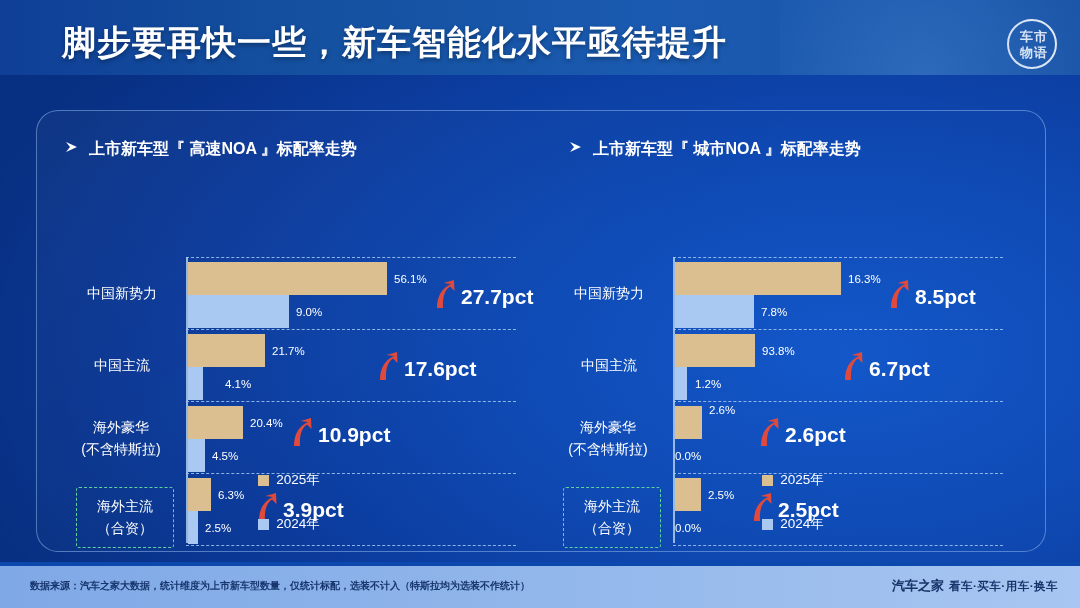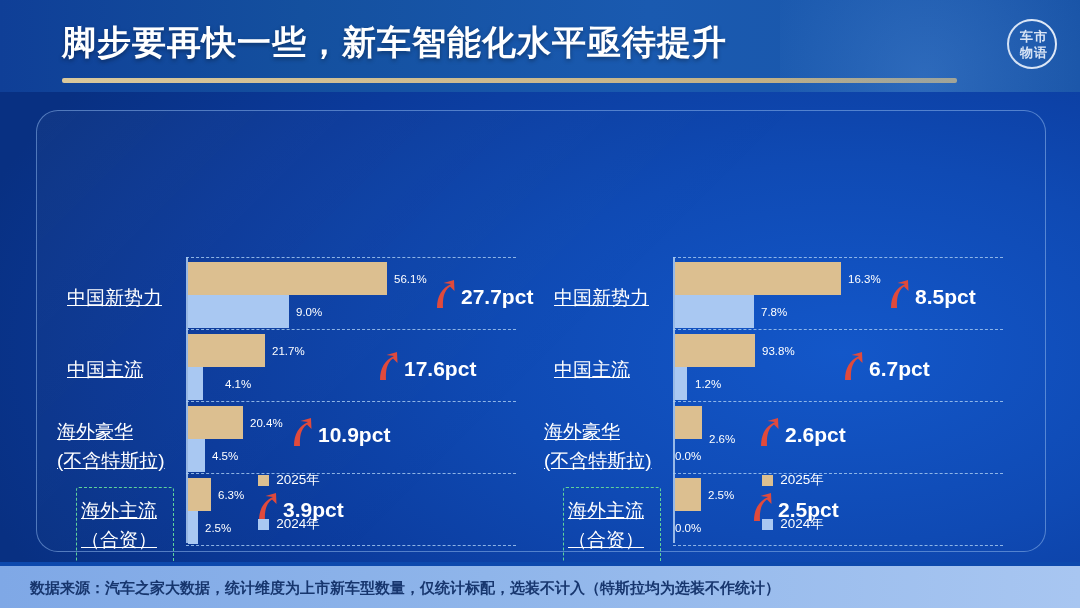--- a/index.html
+++ b/index.html
@@ -9,21 +9,21 @@
     background:#0b3fa0;
     position:relative;
   }
   .page{
     position:absolute;inset:0;
     background:
       radial-gradient(ellipse 900px 500px at 78% 58%, #1357c9 0%, #0f4ab4 38%, #0b3a9b 72%, #083082 100%);
   }
   
   .header{
-    position:absolute;left:0;top:0;width:1080px;height:92px;
+    position:absolute;left:0;top:0;width:1080px;height:75px;
     background:linear-gradient(90deg,#0f3f97 0%,#14509f 28%,#1a5ab0 60%,#1a55a8 100%);
     overflow:hidden;
   }
   .header:after{
     content:"";position:absolute;right:-60px;top:-80px;width:360px;height:260px;
     background:radial-gradient(circle at 40% 60%, rgba(90,150,225,.30), rgba(90,150,225,0) 65%);
   }
   .title{
     position:absolute;left:62px;top:20px;
     font-size:34px;font-weight:bold;color:#ffffff;letter-spacing:1px;
@@ -57,22 +57,22 @@
     display:inline-block;width:15px;height:12px;margin-right:9px;
     vertical-align:1px;
   }
   
   .chart{position:absolute;left:0;top:62px;width:504px;height:330px;}
   .axis{
     position:absolute;top:84px;width:2px;height:286px;
     background:rgba(175,205,240,.85);
   }
   .cat{
-    position:absolute;text-align:left;color:#ffffff;
-    font-size:19px;line-height:1.55;white-space:nowrap;text-decoration:underline;
+    position:absolute;text-align:center;color:#ffffff;
+    font-size:14px;line-height:1.55;white-space:nowrap;
   }
   .cat.boxed{
     border:1.6px dashed #5fd39a;border-radius:3px;
     padding:8px 4px;
   }
   .bar{position:absolute;height:33px;}
   .bar.y25{background:#dcbf90;}
   .bar.y24{background:#a9c8f2;}
   .blabel{
     position:absolute;color:#ffffff;font-size:11.5px;white-space:nowrap;
@@ -96,21 +96,21 @@
   .swatch{width:11px;height:11px;display:block;}
   .legend-label{color:#ffffff;font-size:13.5px;white-space:nowrap;}
   
   .footer{
     position:absolute;left:0;bottom:0;width:1080px;height:42px;
     background:linear-gradient(90deg,#7fa8e6 0%,#8fb5ea 45%,#a8c6f1 100%);
     border-top:4px solid #0d49ad;
   }
   .foot-src{
     position:absolute;left:30px;top:13px;
-    font-size:15px;color:#17366e;white-space:nowrap;font-weight:bold;
+    font-size:10px;color:#17366e;white-space:nowrap;font-weight:bold;
   }
   .foot-brand{
     position:absolute;right:22px;top:11px;
     font-size:13px;color:#16336a;white-space:nowrap;font-weight:bold;
   }
   .foot-brand .slogan{font-size:11.5px;margin-left:5px;letter-spacing:.5px;}
 </style>
 </head>
 <body>
 
@@ -126,20 +126,27 @@
         <text x="29" y="24" font-family="'Liberation Sans',sans-serif" font-size="13" fill="#e8eef8" font-weight="bold">市</text>
         <text x="15" y="40" font-family="'Liberation Sans',sans-serif" font-size="13" fill="#e8eef8" font-weight="bold">物</text>
         <text x="29" y="40" font-family="'Liberation Sans',sans-serif" font-size="13" fill="#e8eef8" font-weight="bold">语</text>
       </svg>
     </div>
   </div>
 
   <div class="card">
 
     <div class="panel left">
+      <div class="panel-title">
+        <span class="bullet">
+          <svg width="15" height="12" viewBox="0 0 15 12">
+            <path d="M1 1 L12 6 L1 11 L5 6 Z" fill="#ffffff"></path>
+          </svg>
+        </span><span>上市新车型『 高速NOA 』标配率走势</span>
+      </div>
 
       <div class="chart">
         <div class="axis" style="left:149px"></div>
 
         <div class="sep" style="left:149px;top:84px;width:330px"></div>
         <div class="cat" style="left:30px;top:110px;width:110px">
           <span>中国新势力</span>
         </div>
         <div class="bar y25" style="left:151px;top:89px;width:199px"></div>
         <div class="blabel" style="left:357px;top:101px">56.1%</div>
@@ -207,20 +214,27 @@
           <span class="legend-label">2025年</span>
         </div>
         <div class="legend-item">
           <span class="swatch" style="background:#a9c8f2"></span>
           <span class="legend-label">2024年</span>
         </div>
       </div>
     </div>
 
     <div class="panel right">
+      <div class="panel-title">
+        <span class="bullet">
+          <svg width="15" height="12" viewBox="0 0 15 12">
+            <path d="M1 1 L12 6 L1 11 L5 6 Z" fill="#ffffff"></path>
+          </svg>
+        </span><span>上市新车型『 城市NOA 』标配率走势</span>
+      </div>
 
       <div class="chart">
         <div class="axis" style="left:132px"></div>
 
         <div class="sep" style="left:132px;top:84px;width:330px"></div>
         <div class="cat" style="left:13px;top:110px;width:110px">
           <span>中国新势力</span>
         </div>
         <div class="bar y25" style="left:134px;top:89px;width:166px"></div>
         <div class="blabel" style="left:307px;top:101px">16.3%</div>
@@ -247,21 +261,21 @@
           </svg>
         </div>
         <div class="delta" style="left:328px;top:185px">6.7pct</div>
 
         <div class="sep" style="left:132px;top:228px;width:330px"></div>
         <div class="cat" style="left:3px;top:244px;width:128px">
           <span>海外豪华</span><br>
           <span>(不含特斯拉)</span>
         </div>
         <div class="bar y25" style="left:134px;top:233px;width:27px"></div>
-        <div class="blabel" style="left:168px;top:261px">2.6%</div>
+        <div class="blabel" style="left:168px;top:232px">2.6%</div>
         <div class="blabel" style="left:134px;top:278px">0.0%</div>
         <div class="arrow" style="left:213px;top:245px">
           <svg width="28" height="30" viewBox="0 0 28 30">
             <path d="M7 28 C 7 16, 12 8, 21 4 L 13.5 3 L 24 0 L 24.5 11 L 20 6.5 C 13.5 11, 12.5 19, 13 28 Z" fill="#e04a3c"></path>
           </svg>
         </div>
         <div class="delta" style="left:244px;top:251px">2.6pct</div>
 
         <div class="sep" style="left:132px;top:300px;width:330px"></div>
         <div class="cat boxed" style="left:22px;top:314px;width:88px">
@@ -288,15 +302,18 @@
         <div class="legend-item">
           <span class="swatch" style="background:#a9c8f2"></span>
           <span class="legend-label">2024年</span>
         </div>
       </div>
     </div>
   </div>
 
   <div class="footer">
     <div class="foot-src">数据来源：汽车之家大数据，统计维度为上市新车型数量，仅统计标配，选装不计入（特斯拉均为选装不作统计）</div>
+    <div class="foot-brand">
+      <span>汽车之家</span><span class="slogan">看车·买车·用车·换车</span>
+    </div>
   </div>
 
 </div>
 
 </body></html>

